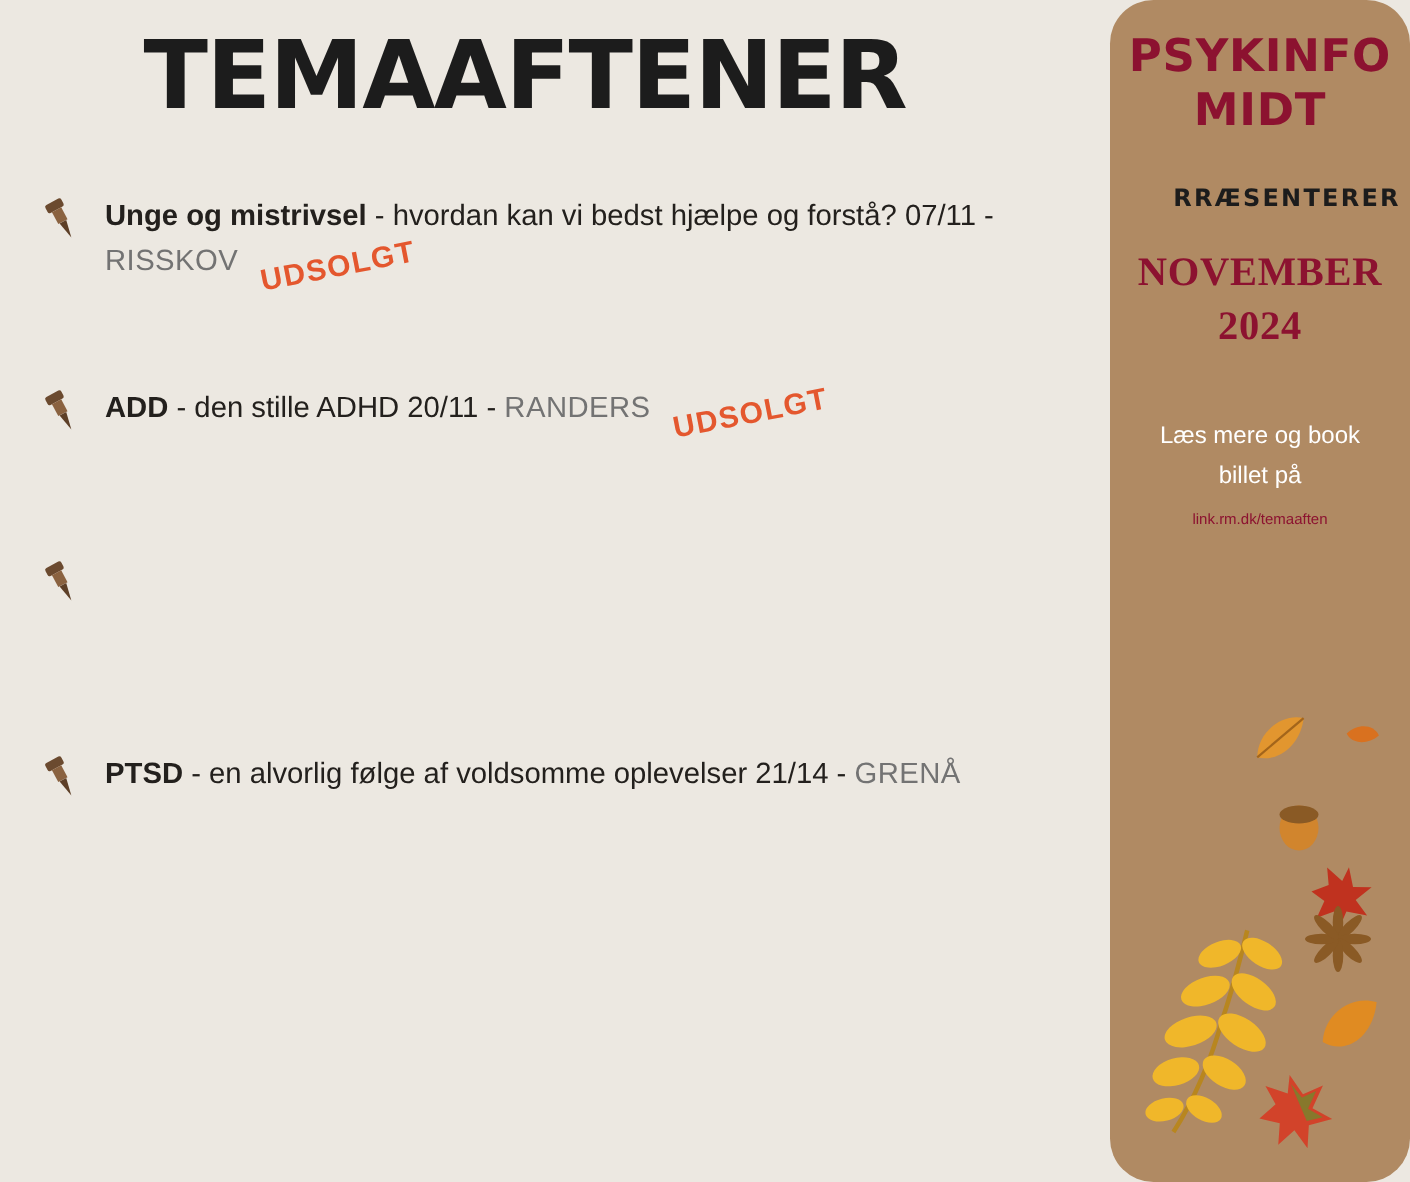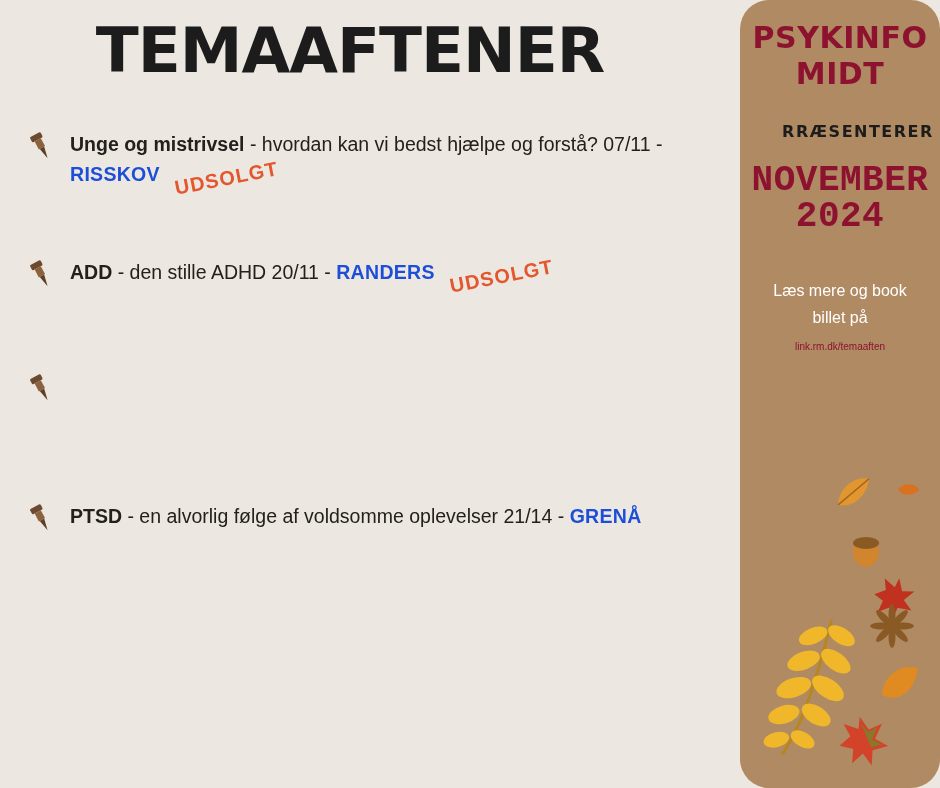--- a/index.html
+++ b/index.html
@@ -59,22 +59,22 @@
   .etext {
     font-family: "Liberation Sans", sans-serif;
     font-size: 19.5px;
     line-height: 30px;
     color: #23201d;
   }
   .etext b {
     font-weight: bold;
   }
   .place {
-    color: #1d4ed8;
-    font-weight: bold;
+    color: #737373;
+    font-weight: normal;
     letter-spacing: 0.3px;
   }
   .sold {
     display: inline-block;
     color: #e4572e;
     font-weight: bold;
     font-size: 20px;
     letter-spacing: 1px;
     transform: rotate(-11deg);
     margin-left: 14px;
@@ -109,24 +109,24 @@
   .presents {
     font-family: "DejaVu Sans", sans-serif;
     font-weight: bold;
     color: #1c1c1c;
     font-size: 16px;
     letter-spacing: 1.5px;
     margin: 30px 0 0 0;
     padding-left: 36px;
   }
   .month {
-    font-family: Liberation Mono, monospace;
+    font-family: Liberation Serif, serif;
     font-weight: bold;
     color: #8c1230;
-    font-size: 36px;
+    font-size: 27px;
     line-height: 36px;
     letter-spacing: 0.5px;
     margin: 22px 0 0 0;
   }
   .booktext {
     font-family: "Liberation Sans", sans-serif;
     color: #ffffff;
     font-size: 16px;
     line-height: 27px;
     margin: 42px 0 0 0;

